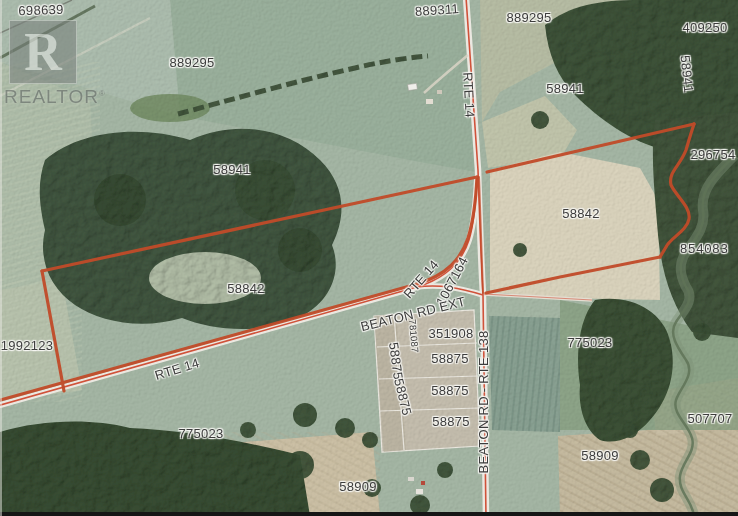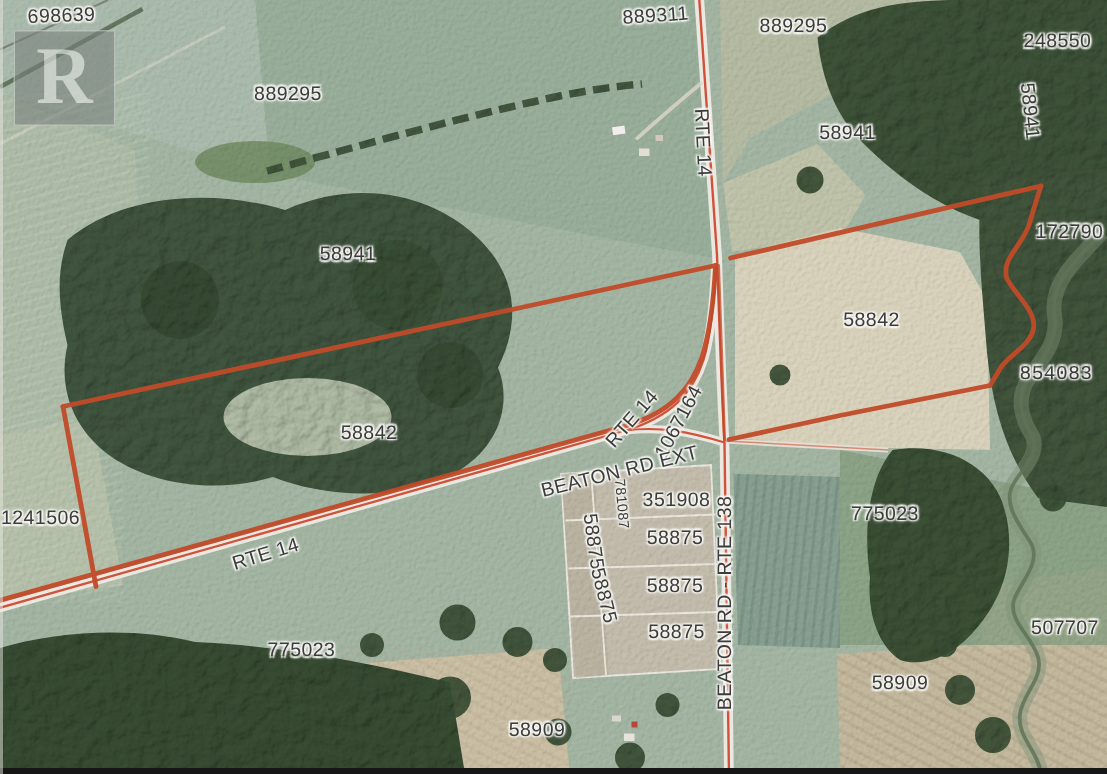--- a/index.html
+++ b/index.html
@@ -175,30 +175,30 @@
 
     <rect x="0" y="512" width="738" height="4" fill="#161616"></rect>
     <rect x="0" y="0" width="2" height="516" fill="#e8e8e2" opacity="0.5"></rect>
   </svg>
 
   <div id="labels-layer">
       <div class="map-label" style="left: 41px; top: 10px; transform: translate(-50%, -50%) rotate(-2deg);">698639</div>
       <div class="map-label" style="left: 192px; top: 62px; transform: translate(-50%, -50%) rotate(0deg);">889295</div>
       <div class="map-label" style="left: 437px; top: 10px; transform: translate(-50%, -50%) rotate(-4deg);">889311</div>
       <div class="map-label" style="left: 529px; top: 17px; transform: translate(-50%, -50%) rotate(0deg);">889295</div>
-      <div class="map-label" style="left: 705px; top: 27px; transform: translate(-50%, -50%) rotate(0deg);">248550</div>
+      <div class="map-label" style="left: 705px; top: 27px; transform: translate(-50%, -50%) rotate(0deg);">409250</div>
       <div class="map-label" style="left: 687px; top: 74px; transform: translate(-50%, -50%) rotate(84deg);">58941</div>
       <div class="map-label" style="left: 565px; top: 88px; transform: translate(-50%, -50%) rotate(0deg);">58941</div>
       <div class="map-label" style="left: 232px; top: 169px; transform: translate(-50%, -50%) rotate(0deg);">58941</div>
-      <div class="map-label" style="left: 713px; top: 154px; transform: translate(-50%, -50%) rotate(0deg);">172790</div>
+      <div class="map-label" style="left: 713px; top: 154px; transform: translate(-50%, -50%) rotate(0deg);">296754</div>
       <div class="map-label" style="left: 581px; top: 213px; transform: translate(-50%, -50%) rotate(0deg);">58842</div>
       <div class="map-label" style="left: 704px; top: 249px; transform: translate(-50%, -50%) rotate(0deg); font-family: Liberation Mono, monospace;">854083</div>
       <div class="map-label" style="left: 246px; top: 288px; transform: translate(-50%, -50%) rotate(0deg);">58842</div>
       <div class="map-label" style="left: 452px; top: 281px; transform: translate(-50%, -50%) rotate(-62deg);">1067164</div>
-      <div class="map-label" style="left: 27px; top: 345px; transform: translate(-50%, -50%) rotate(0deg);">1241506</div>
+      <div class="map-label" style="left: 27px; top: 345px; transform: translate(-50%, -50%) rotate(0deg);">1992123</div>
       <div class="map-label" style="left: 451px; top: 333px; transform: translate(-50%, -50%) rotate(0deg);">351908</div>
       <div class="map-label" style="left: 414px; top: 336px; transform: translate(-50%, -50%) rotate(85deg); font-size: 9.5px;">781087</div>
       <div class="map-label" style="left: 396px; top: 361px; transform: translate(-50%, -50%) rotate(82deg);">58875</div>
       <div class="map-label" style="left: 403px; top: 397px; transform: translate(-50%, -50%) rotate(76deg);">58875</div>
       <div class="map-label" style="left: 450px; top: 358px; transform: translate(-50%, -50%) rotate(0deg);">58875</div>
       <div class="map-label" style="left: 450px; top: 390px; transform: translate(-50%, -50%) rotate(0deg);">58875</div>
       <div class="map-label" style="left: 451px; top: 421px; transform: translate(-50%, -50%) rotate(0deg);">58875</div>
       <div class="map-label" style="left: 201px; top: 433px; transform: translate(-50%, -50%) rotate(0deg);">775023</div>
       <div class="map-label" style="left: 590px; top: 342px; transform: translate(-50%, -50%) rotate(0deg);">775023</div>
       <div class="map-label" style="left: 710px; top: 418px; transform: translate(-50%, -50%) rotate(0deg);">507707</div>
@@ -208,15 +208,16 @@
       <div class="map-label" style="left: 421px; top: 279px; transform: translate(-50%, -50%) rotate(-49deg);">RTE 14</div>
       <div class="map-label" style="left: 177px; top: 369px; transform: translate(-50%, -50%) rotate(-17deg);">RTE 14</div>
       <div class="map-label" style="left: 413px; top: 314px; transform: translate(-50%, -50%) rotate(-14deg);">BEATON RD EXT</div>
       <div class="map-label" style="left: 483px; top: 402px; transform: translate(-50%, -50%) rotate(-90deg);">BEATON RD - RTE 138</div>
     </div>
 
   <div class="watermark">
     <div class="wm-box">
       <span class="wm-letter">R</span>
     </div>
+    <div class="wm-text"><span>REALTOR</span><sup>®</sup></div>
   </div>
 
 </div>
 
 </body></html>

